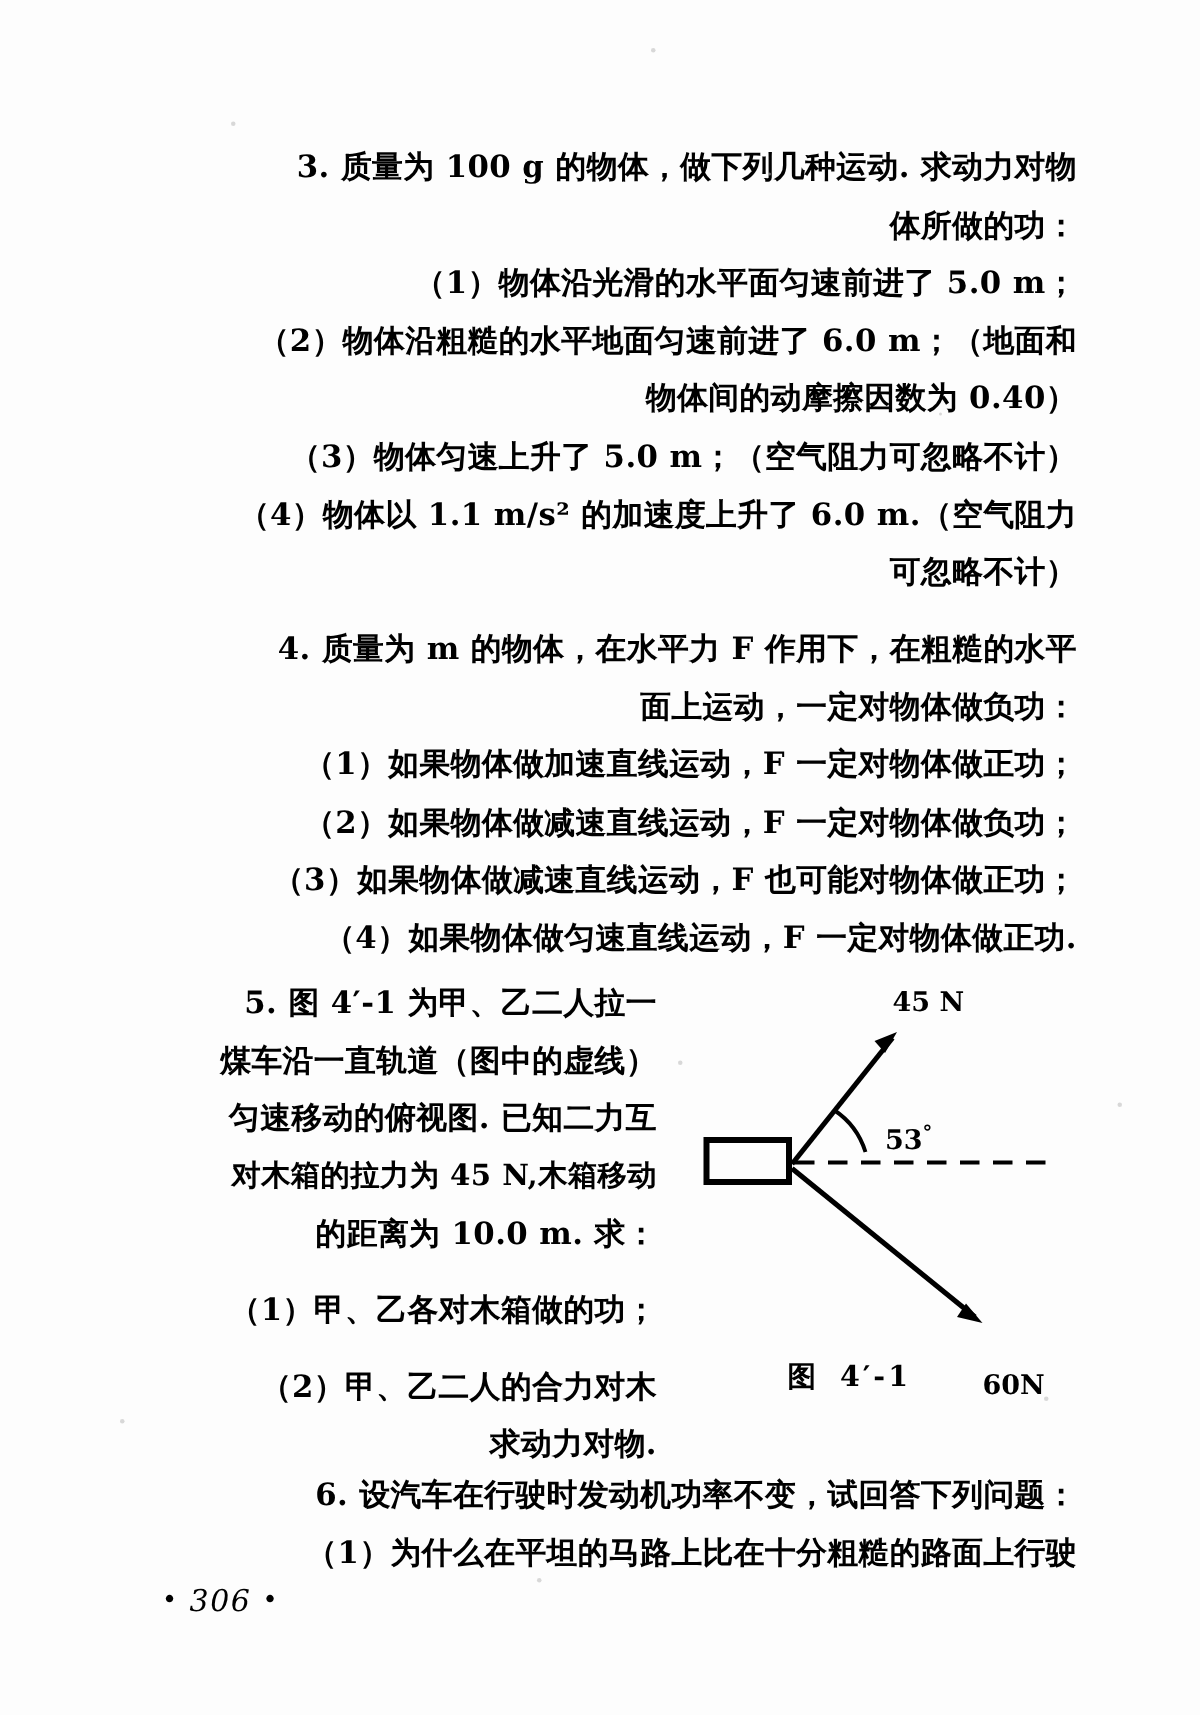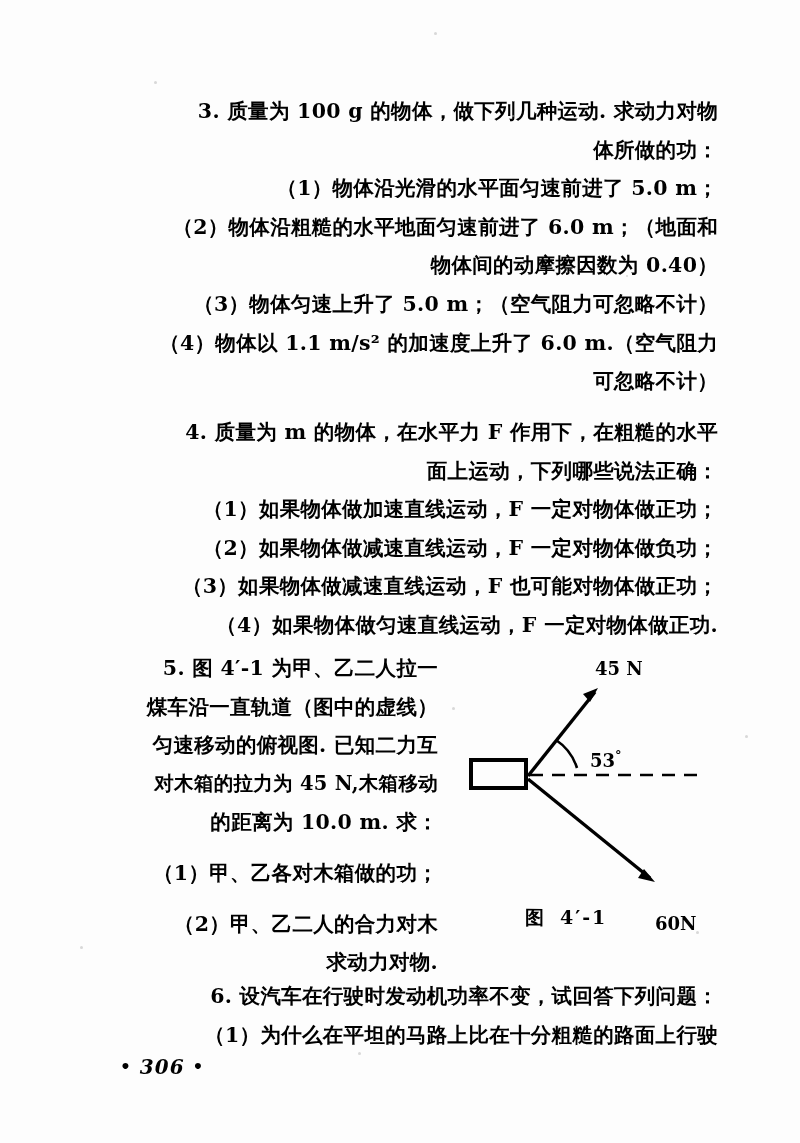--- a/index.html
+++ b/index.html
@@ -71,24 +71,24 @@
     font-size: 19px;
     font-weight: 700;
     letter-spacing: 2px;
     white-space: nowrap;
   }
   .fig-caption .gap { display: inline-block; width: 14px; }
 
   
   .page-number {
     position: absolute;
-    left: 120px;
+    left: 108px;
     top: 1055px;
     font-size: 20px;
-    font-weight: 700;
+    font-weight: 400;
     font-style: italic;
     letter-spacing: 1px;
     white-space: nowrap;
   }
   .page-number .dot {
     font-style: normal;
     font-size: 17px;
     vertical-align: 2px;
   }
 
@@ -111,21 +111,21 @@
     <div class="line indent">（1）物体沿光滑的水平面匀速前进了 5.0 m；</div>
     <div class="line indent">（2）物体沿粗糙的水平地面匀速前进了 6.0 m；（地面和</div>
     <div class="line">物体间的动摩擦因数为 0.40）</div>
     <div class="line indent">（3）物体匀速上升了 5.0 m；（空气阻力可忽略不计）</div>
     <div class="line indent">（4）物体以 1.1 m/s² 的加速度上升了 6.0 m.（空气阻力</div>
     <div class="line">可忽略不计）</div>
   </div>
 
   <div class="col ink" style="top:401px;margin-top:12px;">
     <div class="line indent">4. 质量为 m 的物体，在水平力 F 作用下，在粗糙的水平</div>
-    <div class="line">面上运动，下列哪些说法正确：</div>
+    <div class="line">面上运动，一定对物体做负功：</div>
     <div class="line indent">（1）如果物体做加速直线运动，F 一定对物体做正功；</div>
     <div class="line indent">（2）如果物体做减速直线运动，F 一定对物体做负功；</div>
     <div class="line indent">（3）如果物体做减速直线运动，F 也可能对物体做正功；</div>
     <div class="line indent">（4）如果物体做匀速直线运动，F 一定对物体做正功.</div>
   </div>
 
   <div class="narrow ink" style="top:637px;">
     <div class="line indent2">5. 图 4′-1 为甲、乙二人拉一</div>
     <div class="line">煤车沿一直轨道（图中的虚线）</div>
     <div class="line">匀速移动的俯视图. 已知二力互</div>

